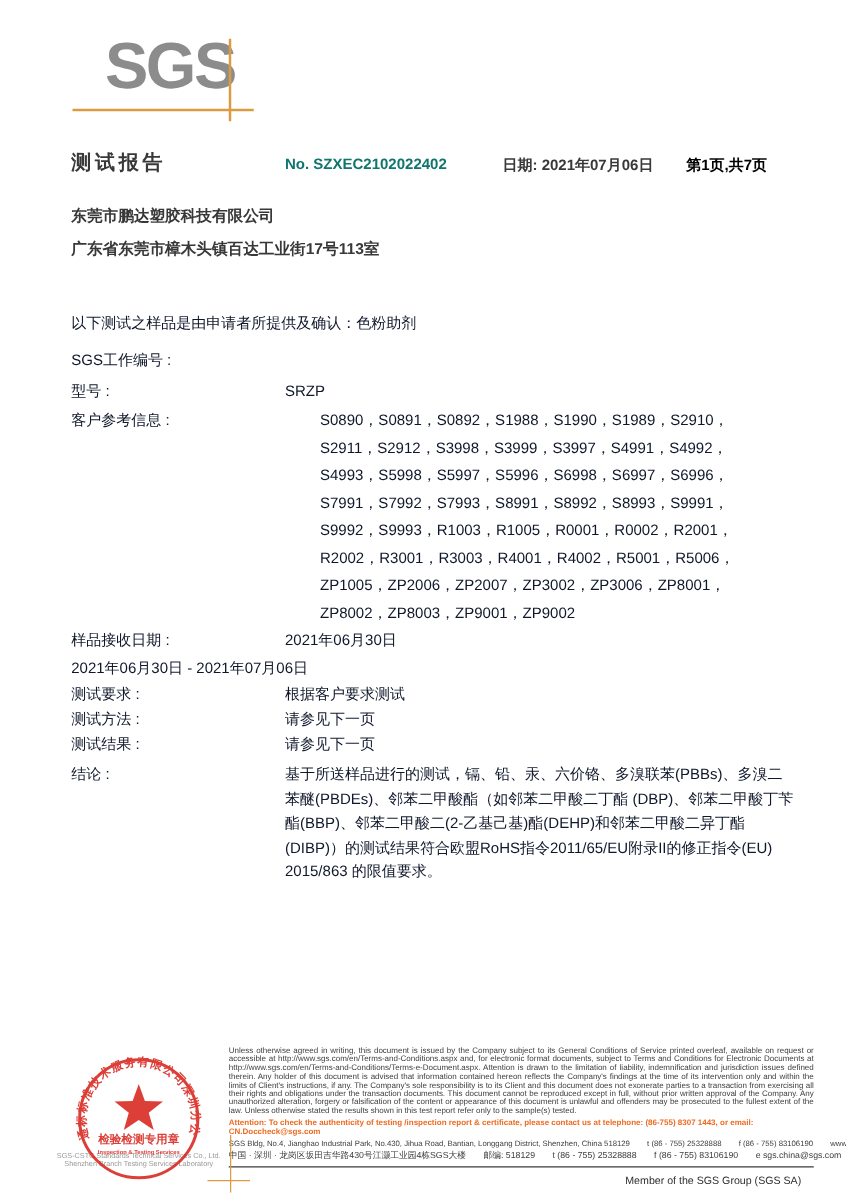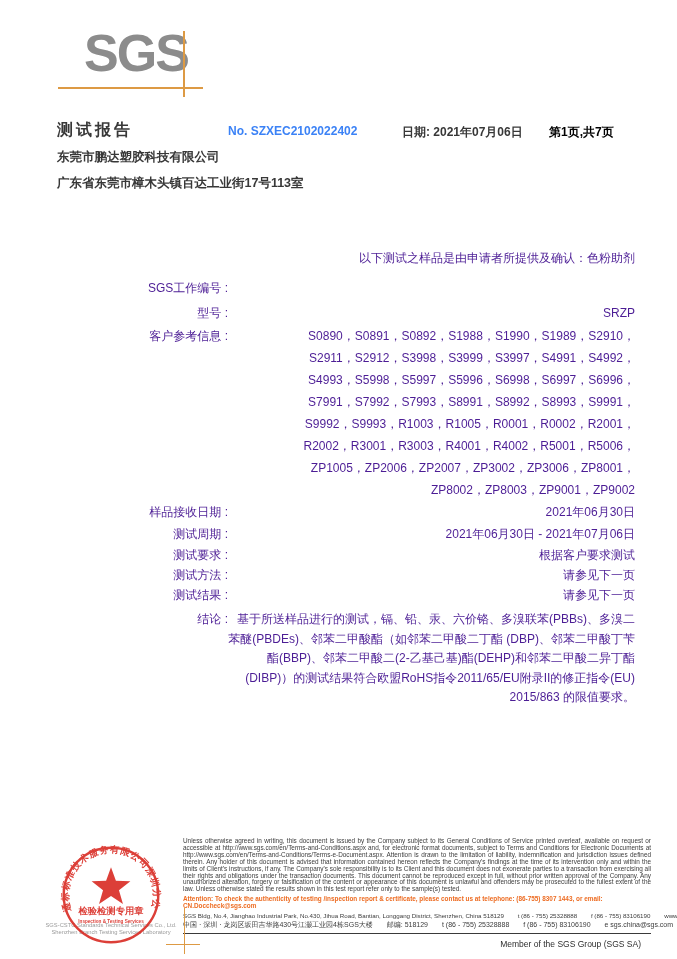--- a/index.html
+++ b/index.html
@@ -8,32 +8,32 @@
     font-family:"Liberation Sans", sans-serif; color:#3e3e3e; overflow:hidden;
   }
   
   .sgs-logo{
     position:absolute; left:84px; top:28px; font-size:52px; font-weight:bold;
     color:#8c8c8c; letter-spacing:-2px; line-height:50px;
   }
   .cross-v{position:absolute; left:183px; top:31px; width:1.5px; height:66px; background:#dd9a44;}
   .cross-h{position:absolute; left:58px; top:87px; width:145px; height:1.5px; background:#dd9a44;}
   .t-title{position:absolute; left:57px; top:120px; font-size:16px; font-weight:bold; letter-spacing:3px; color:#383838;}
-  .t-no{position:absolute; left:228px; top:124px; font-size:12px; font-weight:bold; color:#3b82f6;}
+  .t-no{position:absolute; left:228px; top:124px; font-size:12px; font-weight:bold; color:#0f766e;}
   .t-date{position:absolute; left:402px; top:124px; font-size:12px; font-weight:bold; color:#383838;}
   .t-page{position:absolute; left:549px; top:124px; font-size:12px; font-weight:bold; color:#000000;}
-  .company{position:absolute; left:57px; top:144px; font-size:12.5px; font-weight:bold; color:#383838; line-height:26px;}
+  .company{position:absolute; left:57px; top:160px; font-size:12.5px; font-weight:bold; color:#383838; line-height:26px;}
   
-  .body{position:absolute; left:57px; top:250px; width:578px; font-size:12px; color:#4c1d95;text-align:right;}
+  .body{position:absolute; left:57px; top:250px; width:578px; font-size:12px; color:#0f172a;}
   .intro{line-height:16px; margin:0 0 10px 0;}
   .kv{display:flex;}
   .kv .label{width:171px; flex:none;}
   .kv .val{flex:1;}
-  .kv-std{line-height:24.5px;gap:31px;}
-  .kv-refs{line-height:22px;}
+  .kv-std{line-height:24.5px;}
+  .kv-refs{line-height:22px;gap:28px;}
   .kv-refs .val div{line-height:22px;}
   .kv-sm{line-height:22px;}
   .kv-xs{line-height:20px;}
   .kv-conc{line-height:19.5px; margin-top:5px;}
   
   .f-company{position:absolute; left:28px; top:922px; width:166px; text-align:center;
     font-size:5.8px; line-height:7px; color:#9a9a9a;}
   .stamp{position:absolute; left:60px; top:844px; width:102px; height:102px; opacity:.88;}
   .f-right{position:absolute; left:183px; top:838px; width:468px;}
   .disclaimer{font-size:6.4px; line-height:6.9px; text-align:justify; color:#3c3c3c; margin:0;}
@@ -90,21 +90,20 @@
         <div>ZP8002，ZP8003，ZP9001，ZP9002</div>
       </div>
     </div>
 
     <div class="kv kv-sm">
       <div class="label">样品接收日期 :</div>
       <div class="val">2021年06月30日</div>
     </div>
 
     <div class="kv kv-sm">
-      <div class="label">测试周期 :</div>
       <div class="val">2021年06月30日 - 2021年07月06日</div>
     </div>
 
     <div class="kv kv-xs">
       <div class="label">测试要求 :</div>
       <div class="val">根据客户要求测试</div>
     </div>
 
     <div class="kv kv-xs">
       <div class="label">测试方法 :</div>

